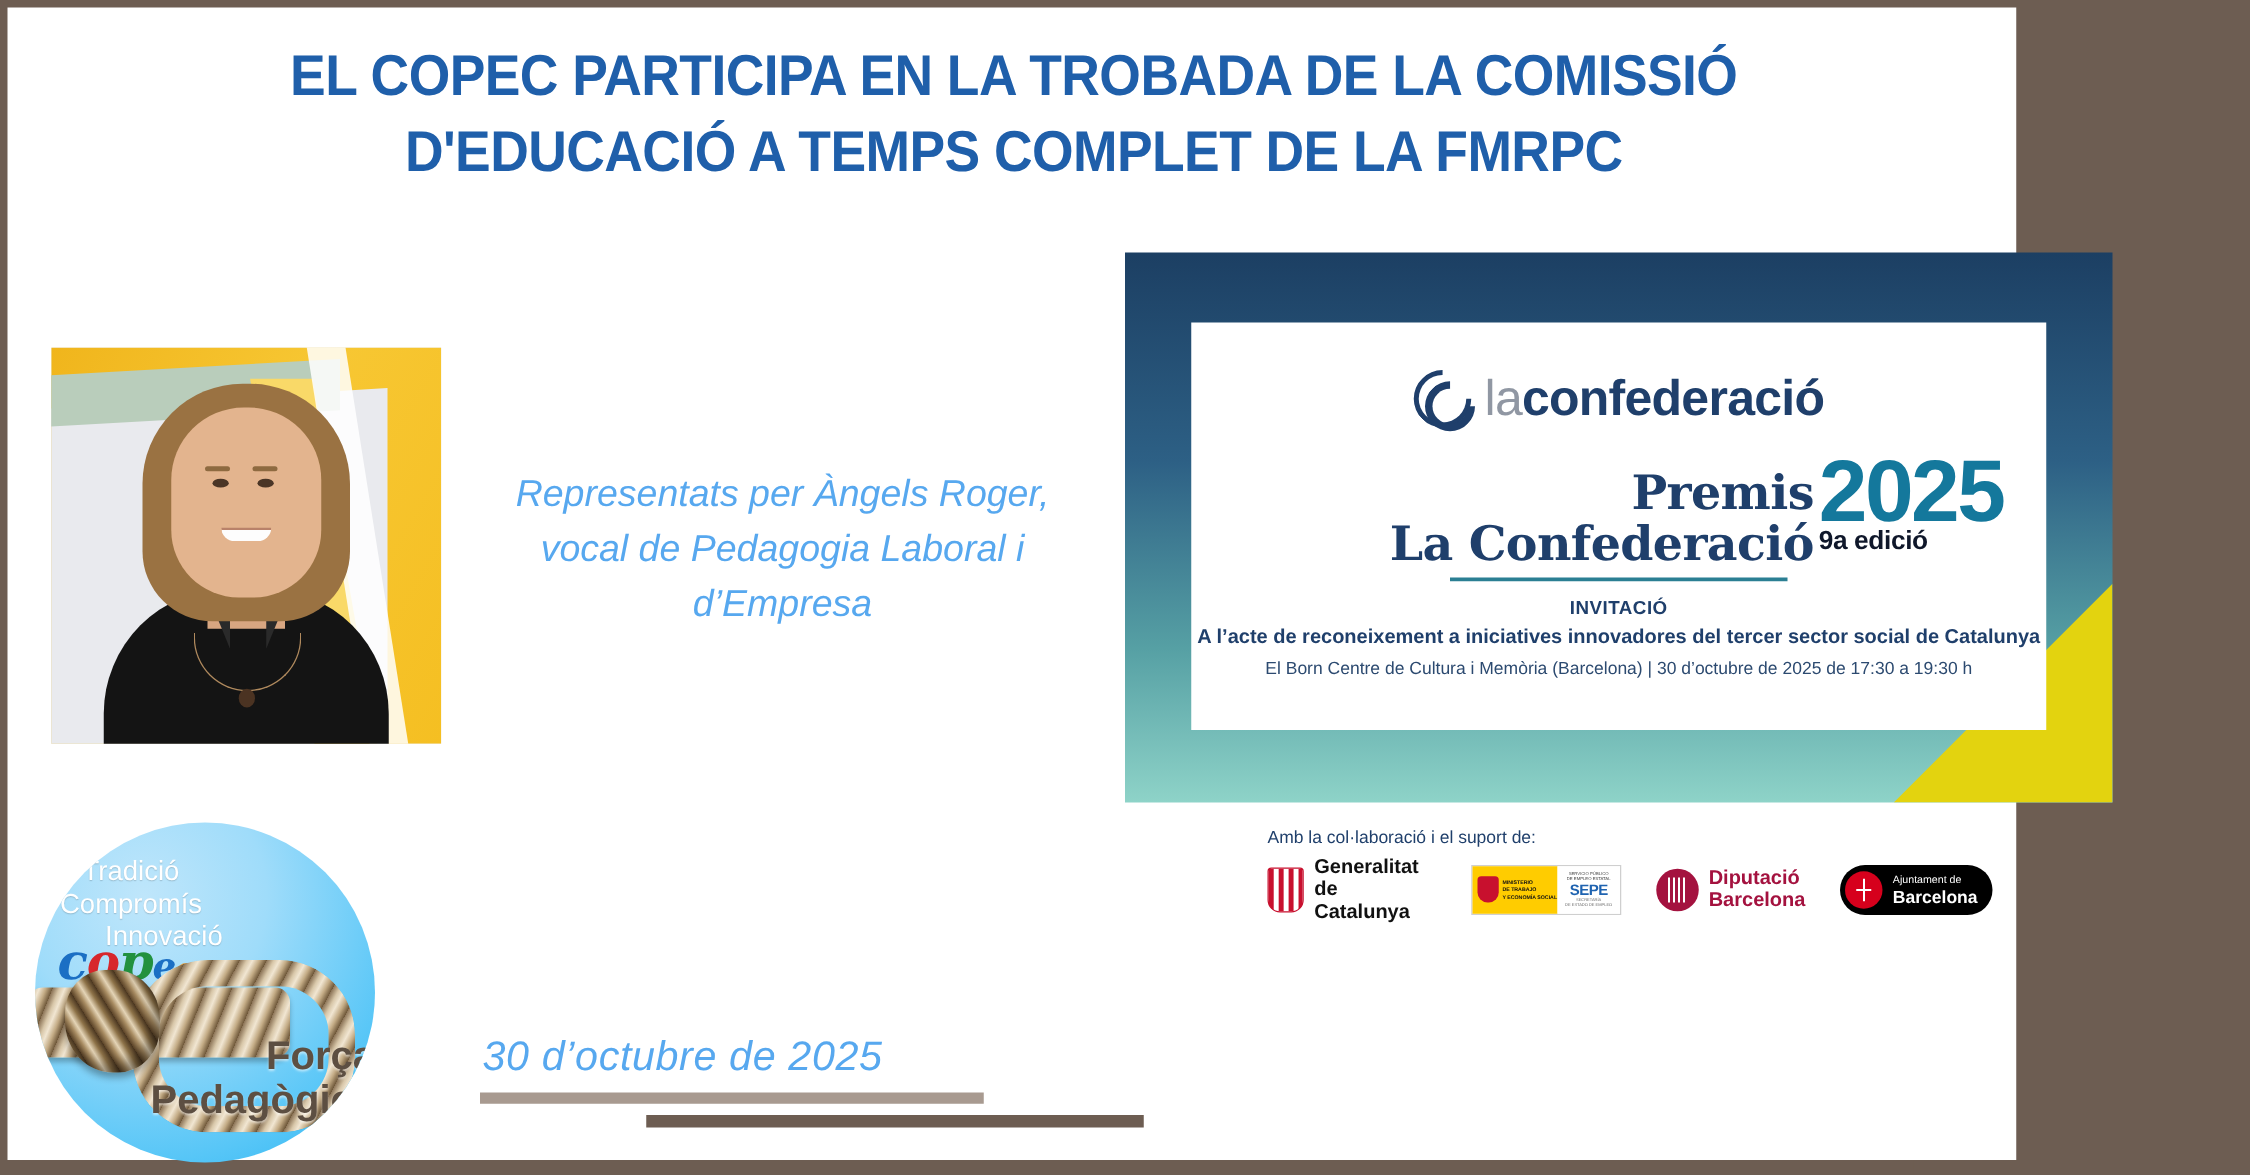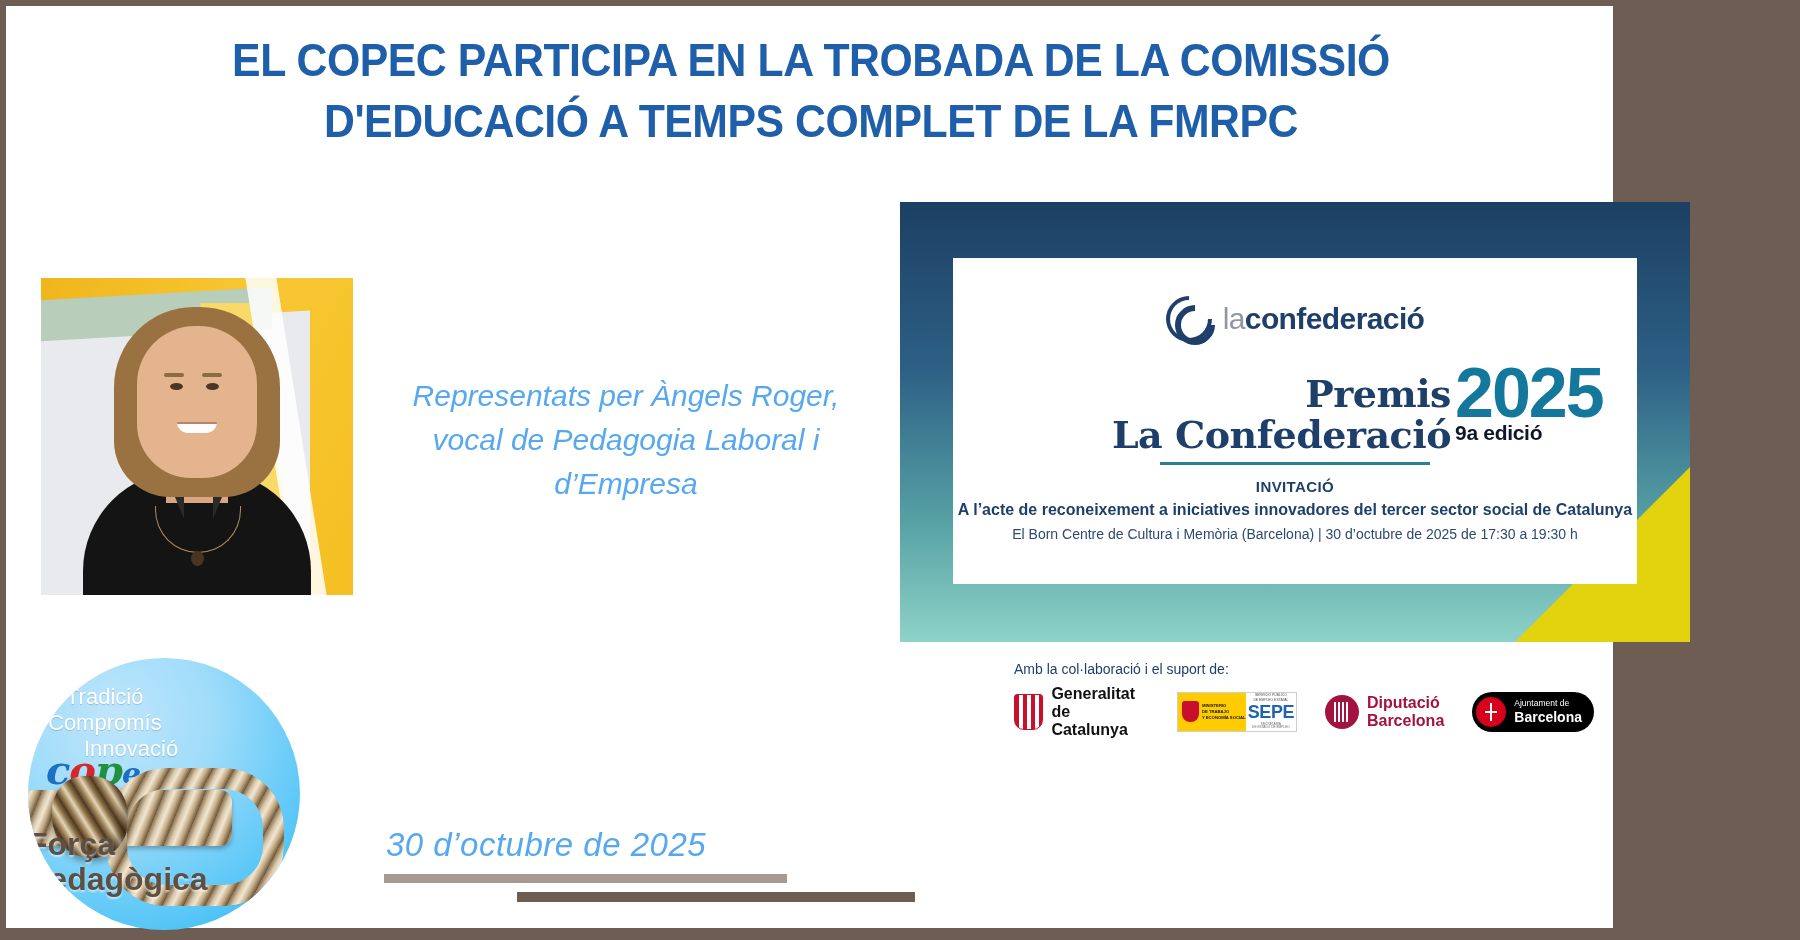--- a/index.html
+++ b/index.html
@@ -266,21 +266,21 @@
     height: 82px;
     border-radius: 42% 48% 44% 50%;
     background:
       repeating-linear-gradient(58deg,
         #5c4428 0px, #a98d63 5px, #e4d4b6 9px, #8d7248 14px, #4a3620 19px);
     box-shadow: 0 4px 6px rgba(0,0,0,.32), inset -6px -6px 10px rgba(0,0,0,.35);
   }
   .copec-bottom {
     position: absolute;
     width: 100%;
-    text-align: left;
+    text-align: right;
     color: #5d4f42;
     font-weight: 700;
     text-shadow: 0 2px 2px rgba(255,255,255,.55);
   }
   .cb1 { top: 168px; font-size: 32px; }
   .cb2 { top: 203px; font-size: 32px; }
 
   
   .date {
     position: absolute;
@@ -359,21 +359,21 @@
   }
   .conf-inner {
     position: absolute;
     left: 9px; top: 9px;
     width: 28px; height: 28px;
     border: 6px solid #1f3f6b;
     border-radius: 50%;
     border-right-color: transparent;
     transform: rotate(-45deg);
   }
-  .conf-text { font-size: 30px; letter-spacing: -0.6px; }
+  .conf-text { font-size: 40px; letter-spacing: -0.6px; }
   .conf-la { color: #9097a3; }
   .conf-name { color: #1f3f6b; font-weight: 700; }
 
   .premis-block {
     position: relative;
     margin-top: 22px;
     height: 86px;
   }
   .premis-left {
     position: absolute;
@@ -484,21 +484,21 @@
   .sepe-min {
     font-size: 4.2px; color: #111; line-height: 1.35; font-weight: 700;
   }
   .sepe-right {
     width: 50px;
     background: #fff;
     display: flex; flex-direction: column; align-items: center;
     justify-content: center;
   }
   .sepe-top { font-size: 3.4px; color: #4a4a4a; line-height: 1.2; text-align: center; }
-  .sepe-word { font-size: 18px; font-weight: 700; color: #1f63b0; letter-spacing: -.4px; }
+  .sepe-word { font-size: 12px; font-weight: 700; color: #1f63b0; letter-spacing: -.4px; }
   .sepe-bot { font-size: 3.2px; color: #6a6a6a; line-height: 1.2; text-align: center; }
 
   .dipu-seal {
     width: 34px; height: 34px;
     border-radius: 50%;
     background: #a4123f;
     margin-right: 8px;
     position: relative;
   }
   .dipu-seal::after {

